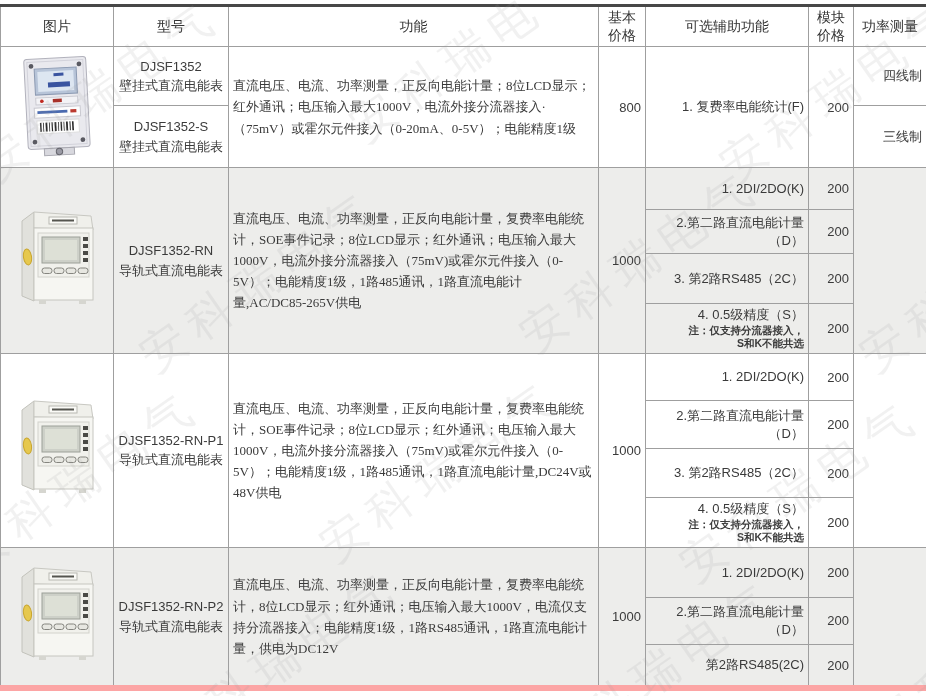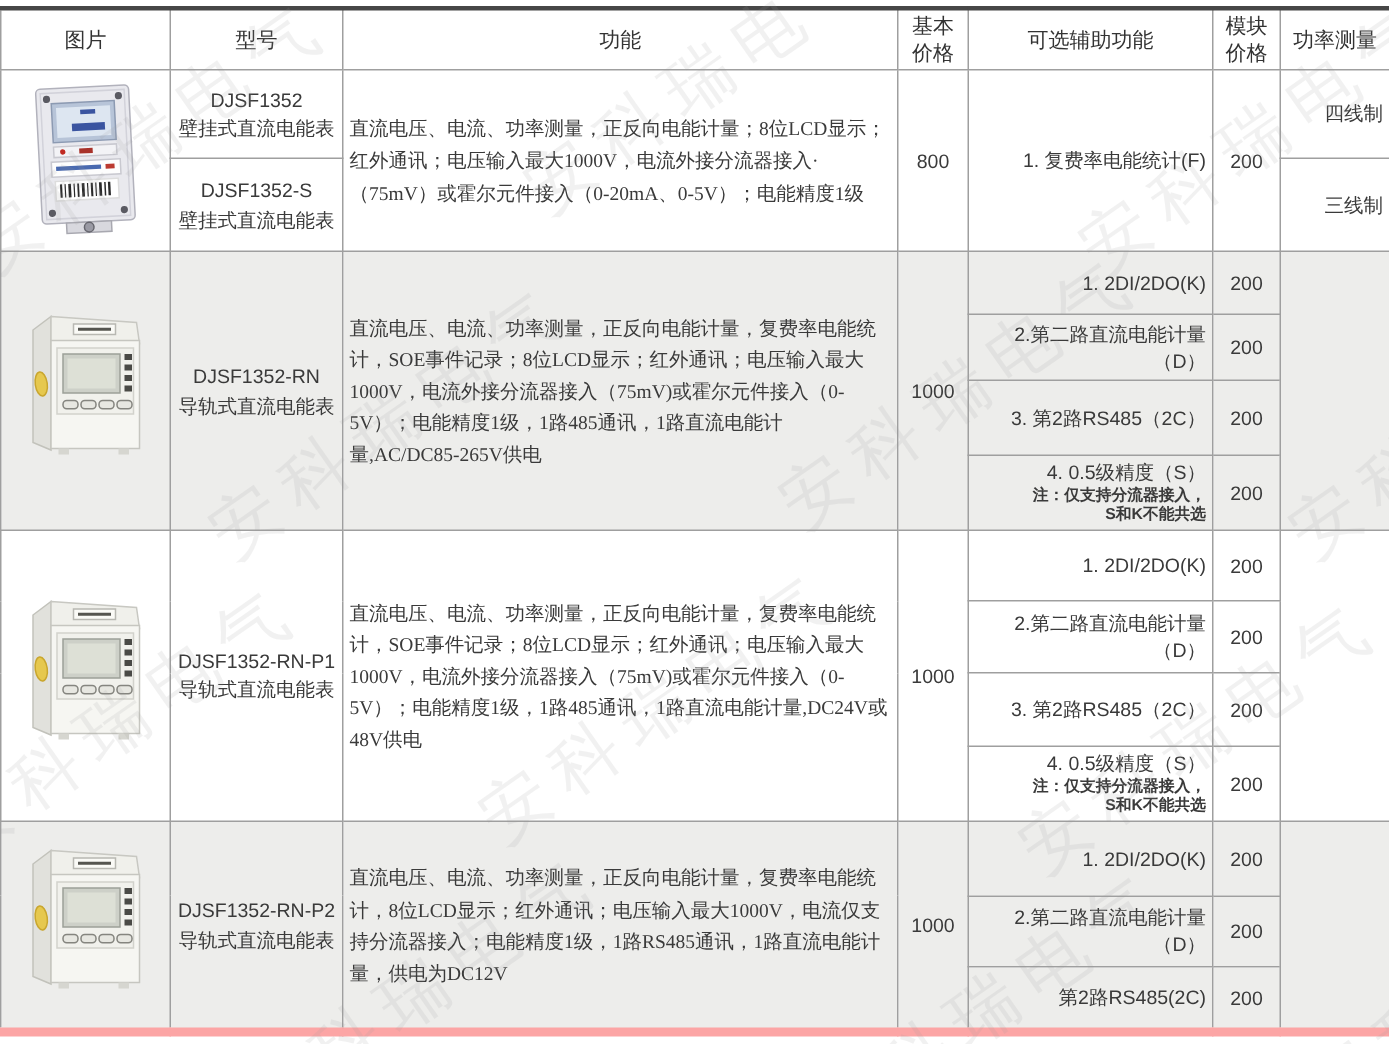--- a/index.html
+++ b/index.html
@@ -41,21 +41,21 @@
     vertical-align:middle;
     font-weight:normal;
     overflow:hidden;
   }
   tr.shade td{background:#ededeb;}
   th.hdr{font-size:14px;color:#333;text-align:center;line-height:1.25;}
   .model-cell{font-size:13px;text-align:center;line-height:1.5;}
   .model-code{display:block;}
   .model-desc{display:block;}
   .fn-cell{font-size:13px;line-height:1.62;text-align:left;padding:6px 10px 6px 12px;font-family:Liberation Serif, serif;}
-  .price-cell{font-size:13px;text-align:center;}
+  .price-cell{font-size:13px;text-align:right;}
   .opt-cell{font-size:13px;text-align:right;padding-left:8px;line-height:1.35;}
   .opt-note{display:block;font-size:10.5px;line-height:1.3;color:#3a3a3a;font-weight:bold;}
   .wiring-cell{font-size:13px;text-align:right;}
   .img-cell{text-align:center;vertical-align:middle;padding:0;}
   
   tr.h-hdr{height:34px;}
   tr.h-r1a{height:59px;margin-top:47px;}
   tr.h-r1b{height:62px;}
   tr.h-42{height:42px;}
   tr.h-44{height:44px;}

